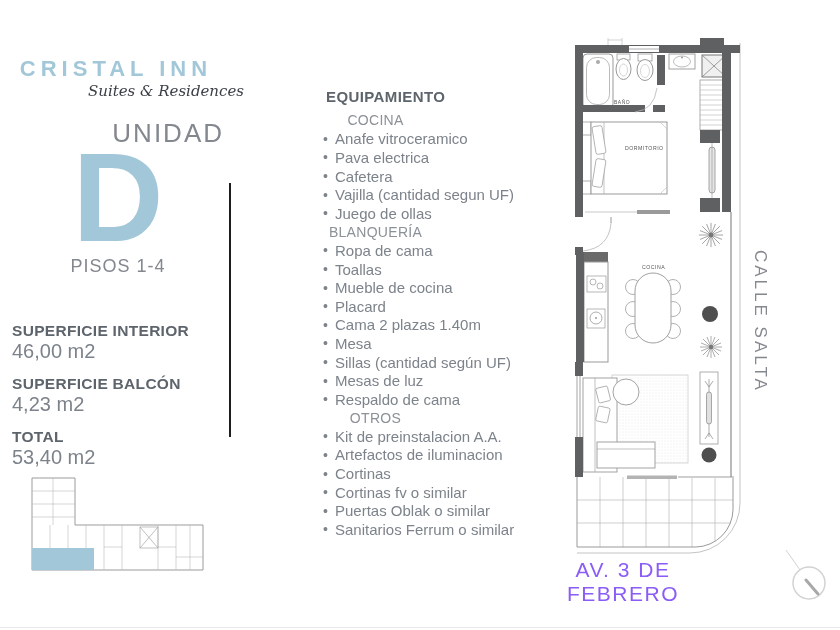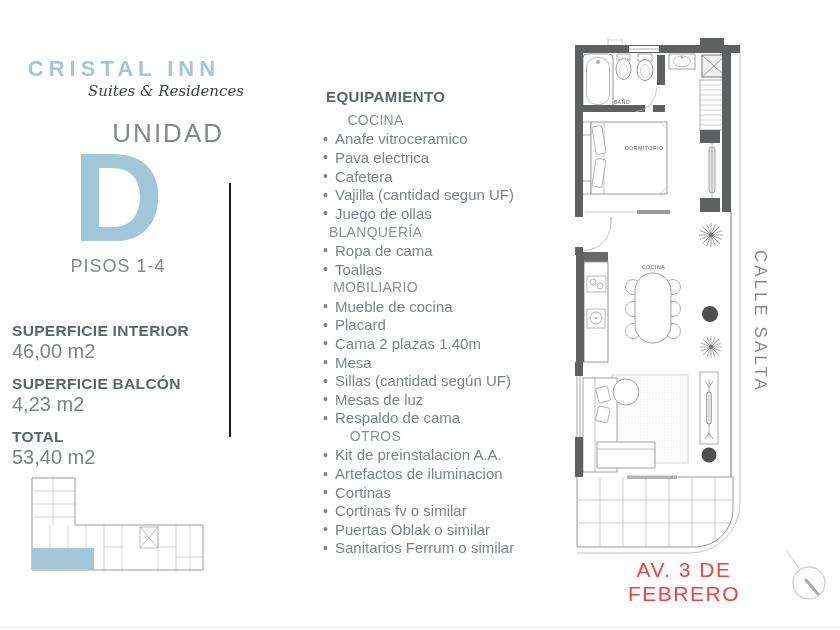--- a/index.html
+++ b/index.html
@@ -6,21 +6,21 @@
     --accent:#a2c7d8; --heading:#5d646c; --text:#7d838b; --muted:#868b92; --wall:#5f6062;
   }
   html,body{margin:0;padding:0;}
   body{
     width:840px;height:630px;background:#ffffff;position:relative;overflow:hidden;
     font-family:"Liberation Sans",sans-serif;
   }
   .abs{position:absolute;}
 
   
-  .brand-name{left:18px;top:56px;width:212px;text-align:center;
+  .brand-name{left:10px;top:56px;width:212px;text-align:center;
     font-size:22px;font-weight:bold;letter-spacing:5px;color:var(--accent);}
   .brand-tagline{left:60px;top:82px;width:212px;text-align:center;
     font-family:"DejaVu Serif",serif;font-style:italic;font-size:15px;color:#3a3f45;}
   .unit-label{left:12px;top:118px;width:212px;text-align:right;
     font-size:26px;letter-spacing:2px;color:#83878e;}
   .unit-letter{left:12px;top:135px;width:212px;text-align:center;line-height:1;
     font-size:126px;font-weight:bold;color:var(--accent);}
   .unit-floors{left:12px;top:256px;width:212px;text-align:center;
     font-size:18px;letter-spacing:1px;color:#83878e;}
   .areas{left:12px;top:320px;width:212px;text-align:left;}
@@ -40,22 +40,22 @@
   .eq-bullet{width:12px;font-size:14px;color:var(--text);}
   .eq-text{font-size:15px;color:var(--text);}
 
   
   .plan{left:550px;top:35px;width:200px;height:525px;}
   svg text{font-family:"Liberation Sans",sans-serif;fill:#565656;}
   .wall{fill:var(--wall);}
   .halfwall{fill:#9a9a9a;}
   .street-right{left:750px;top:250px;height:220px;
     writing-mode:vertical-rl;font-size:17px;letter-spacing:3px;color:#85898f;}
-  .street-bottom{left:584px;top:558px;width:200px;text-align:center;
-    font-size:21px;letter-spacing:1.5px;color:#ef4444;}
+  .street-bottom{left:523px;top:558px;width:200px;text-align:center;
+    font-size:21px;letter-spacing:1.5px;color:#8b5cf6;}
   .magnifier{left:778px;top:538px;width:60px;height:70px;}
   .bottom-hairline{left:0;bottom:2px;width:840px;height:1px;background:#e9e9e9;}
 </style>
 </head>
 <body>
 
 <div class="abs brand-name">CRISTAL INN</div>
 <div class="abs brand-tagline">Suites &amp; Residences</div>
 <div class="abs unit-label">UNIDAD</div>
 <div class="abs unit-letter">D</div>
@@ -119,21 +119,20 @@
       </div>
       <div class="eq-heading">BLANQUERÍA</div>
       <div class="eq-item">
         <span class="eq-bullet">•</span>
         <span class="eq-text">Ropa de cama</span>
       </div>
       <div class="eq-item">
         <span class="eq-bullet">•</span>
         <span class="eq-text">Toallas</span>
       </div>
-      <div class="eq-heading">MOBILIARIO</div>
       <div class="eq-item">
         <span class="eq-bullet">•</span>
         <span class="eq-text">Mueble de cocina</span>
       </div>
       <div class="eq-item">
         <span class="eq-bullet">•</span>
         <span class="eq-text">Placard</span>
       </div>
       <div class="eq-item">
         <span class="eq-bullet">•</span>

